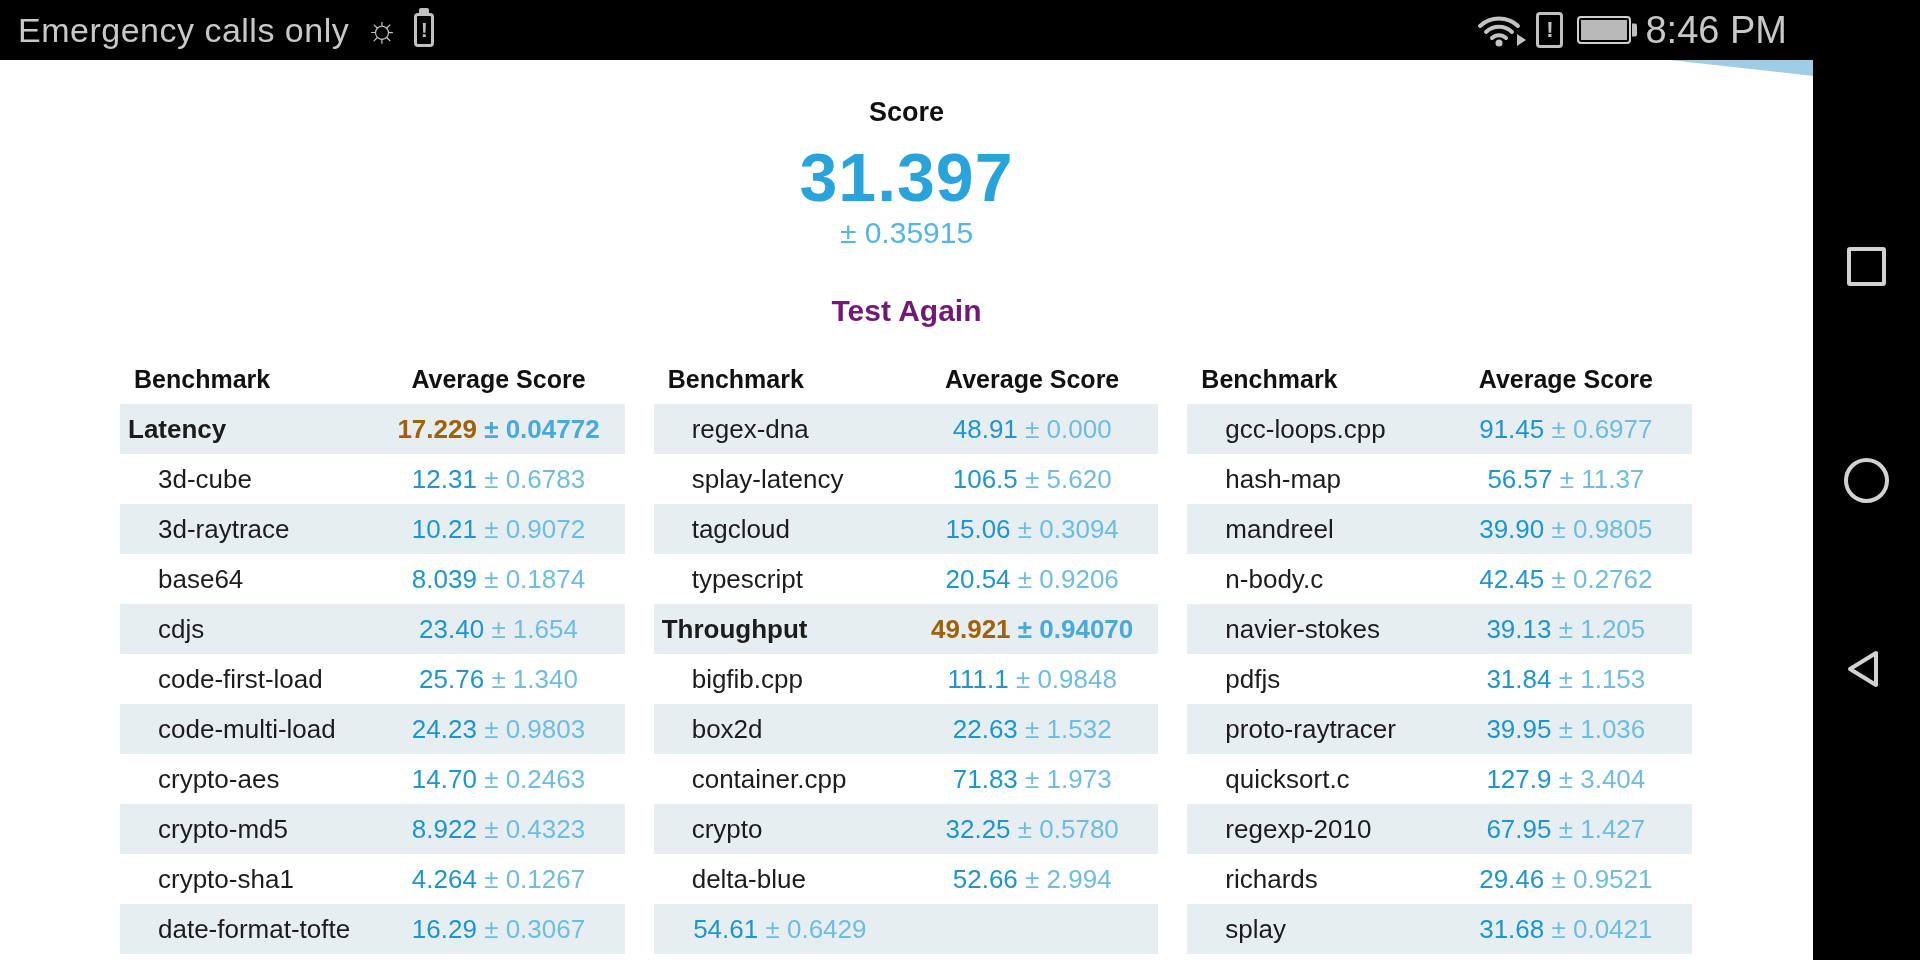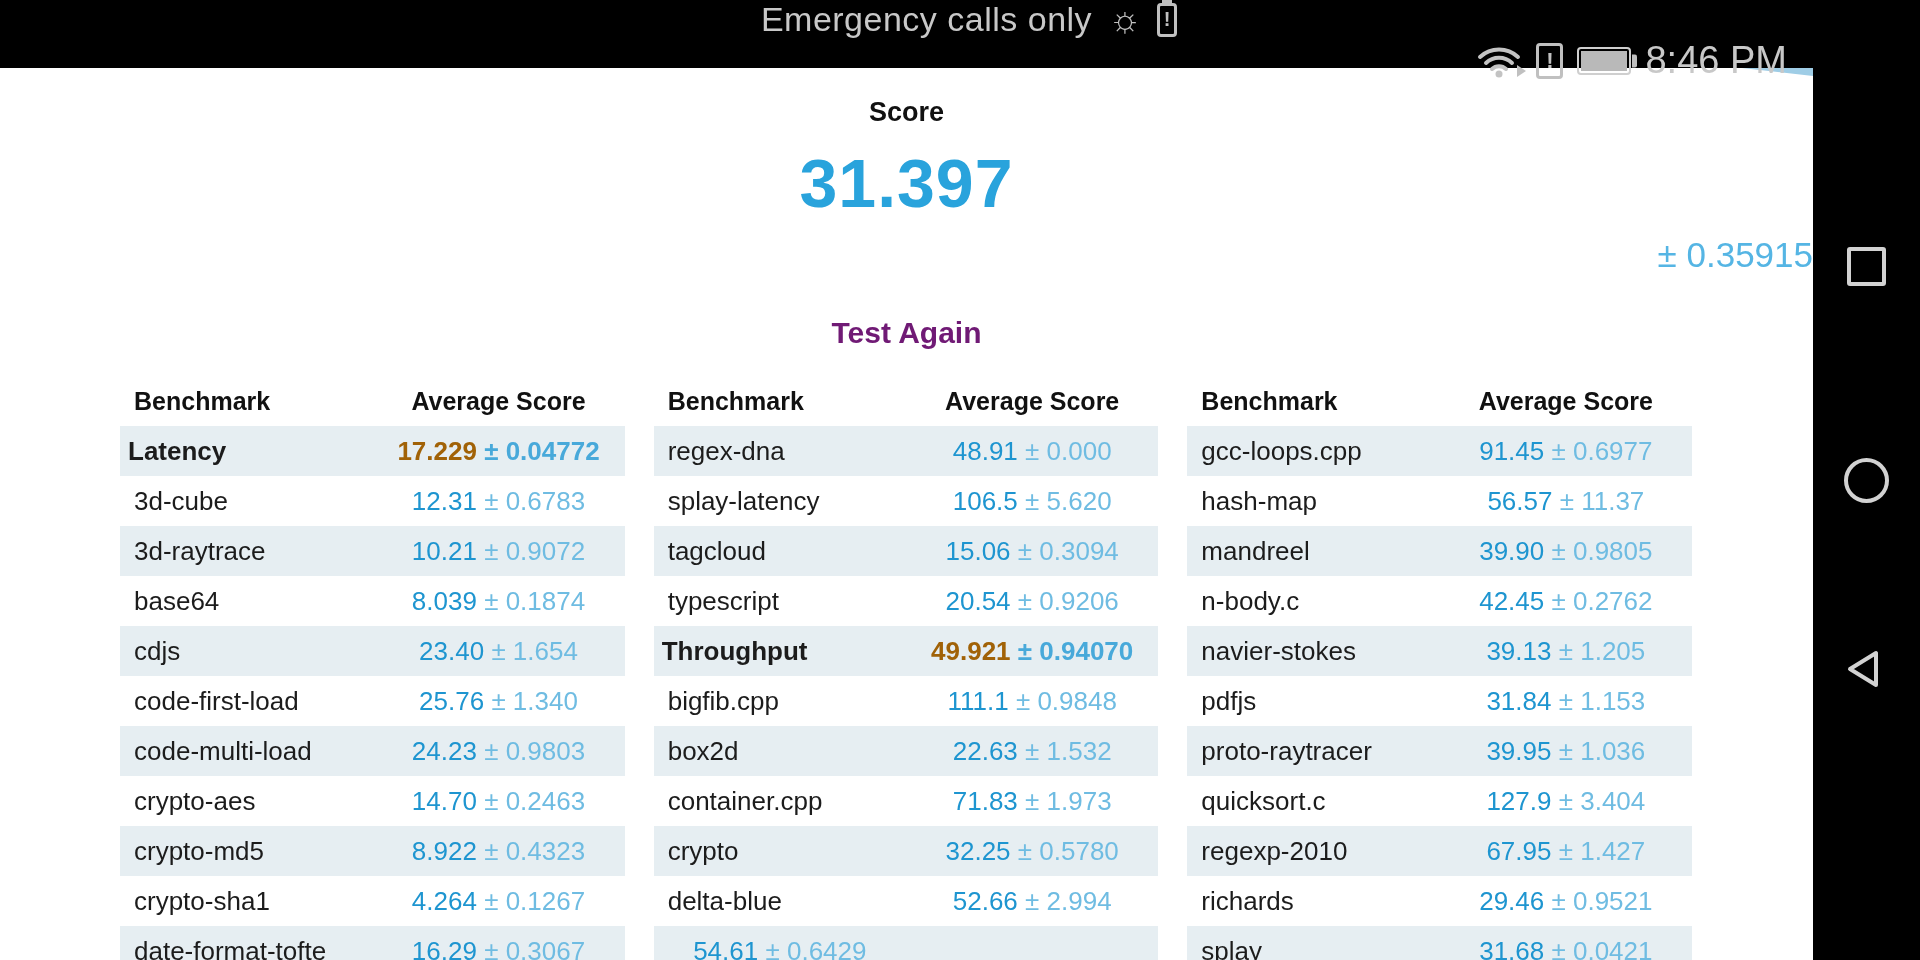--- a/index.html
+++ b/index.html
@@ -1,23 +1,23 @@
 <!DOCTYPE html>
 <html><head>
 <meta charset="utf-8">
 <style>
   * { margin:0; padding:0; box-sizing:border-box; }
   html,body { width:1920px; height:960px; overflow:hidden; background:#ffffff;
               font-family:"Liberation Sans", sans-serif; }
   body { position:relative; }
 
   
-  .statusbar { position:absolute; top:0; left:0; width:1920px; height:68px;
+  .statusbar { position:absolute; top:0; left:0; width:1920px; height:60px;
                background:#000; display:flex; align-items:center; z-index:30;
-               color:#c8c8c8;flex-direction:column; }
+               color:#c8c8c8; }
   .sb-left { display:flex; align-items:center; gap:16px; margin-left:18px; }
   .carrier { font-size:34px; letter-spacing:0.5px; }
   .sun { font-size:36px; color:#c0c0c0; line-height:1; margin-top:-2px; }
   .batt-v { width:20px; height:34px; border:3px solid #c0c0c0; border-radius:4px;
             position:relative; display:flex; align-items:center; justify-content:center;
             color:#c0c0c0; font-weight:bold; font-size:20px; }
   .batt-v::before { content:''; position:absolute; top:-8px; left:50%;
                     transform:translateX(-50%); width:10px; height:5px;
                     background:#c0c0c0; border-radius:2px 2px 0 0; }
   .sb-right { margin-left:auto; display:flex; align-items:center; gap:14px;
@@ -48,34 +48,34 @@
 
   
   .wedge { position:absolute; left:1670px; top:60px; width:143px; height:16px;
            background:#9fcde6; clip-path:polygon(0 0, 100% 0, 100% 100%); z-index:10; }
 
   
   .main { position:absolute; top:60px; left:0; width:1813px; }
   .score-wrap { text-align:center; margin-top:36px; }
   .score-label { font-size:27px; font-weight:bold; color:#111; line-height:32px; }
   .score-big { font-size:68px; font-weight:bold; color:#29a3dc; line-height:74px;
-               margin-top:18px; letter-spacing:1px; }
-  .score-err { font-size:35px; color:#55b5e4; line-height:34px; margin-top:18px;text-align:right; }
+               margin-top:12px; letter-spacing:1px; }
+  .score-err { font-size:30px; color:#55b5e4; line-height:34px; margin-top:2px; }
   .test-again { display:inline-block; margin-top:44px; font-size:30px;
                 font-weight:bold; color:#701a75; line-height:34px; cursor:pointer; }
 
   .tables { display:flex; gap:29px; padding:0 121px 0 120px; margin-top:26px; }
   .btable { flex:1; }
   .thead { display:flex; align-items:center; height:50px; font-size:25px;
            font-weight:bold; color:#111; }
   .hname { flex:1; padding-left:14px; }
   .hval  { width:50%; text-align:center; }
   .brow { display:flex; align-items:center; height:50px; font-size:26px; }
   .brow.shaded { background:#e6eef2; }
-  .bname { flex:1; padding-left:14px; color:#1c1c1c; }
+  .bname { flex:1; padding-left:38px; color:#1c1c1c; }
   .brow.section .bname { padding-left:8px; font-weight:bold; }
   .bval { width:50%; text-align:center; white-space:nowrap; }
   .bval .val { color:#1e95d0; }
   .bval .err { color:#6fbce2; }
   .brow.section .val { color:#a16207; font-weight:bold; }
   .brow.section .err { color:#48a9da; font-weight:bold; }
 </style>
 </head>
 <body>
 

